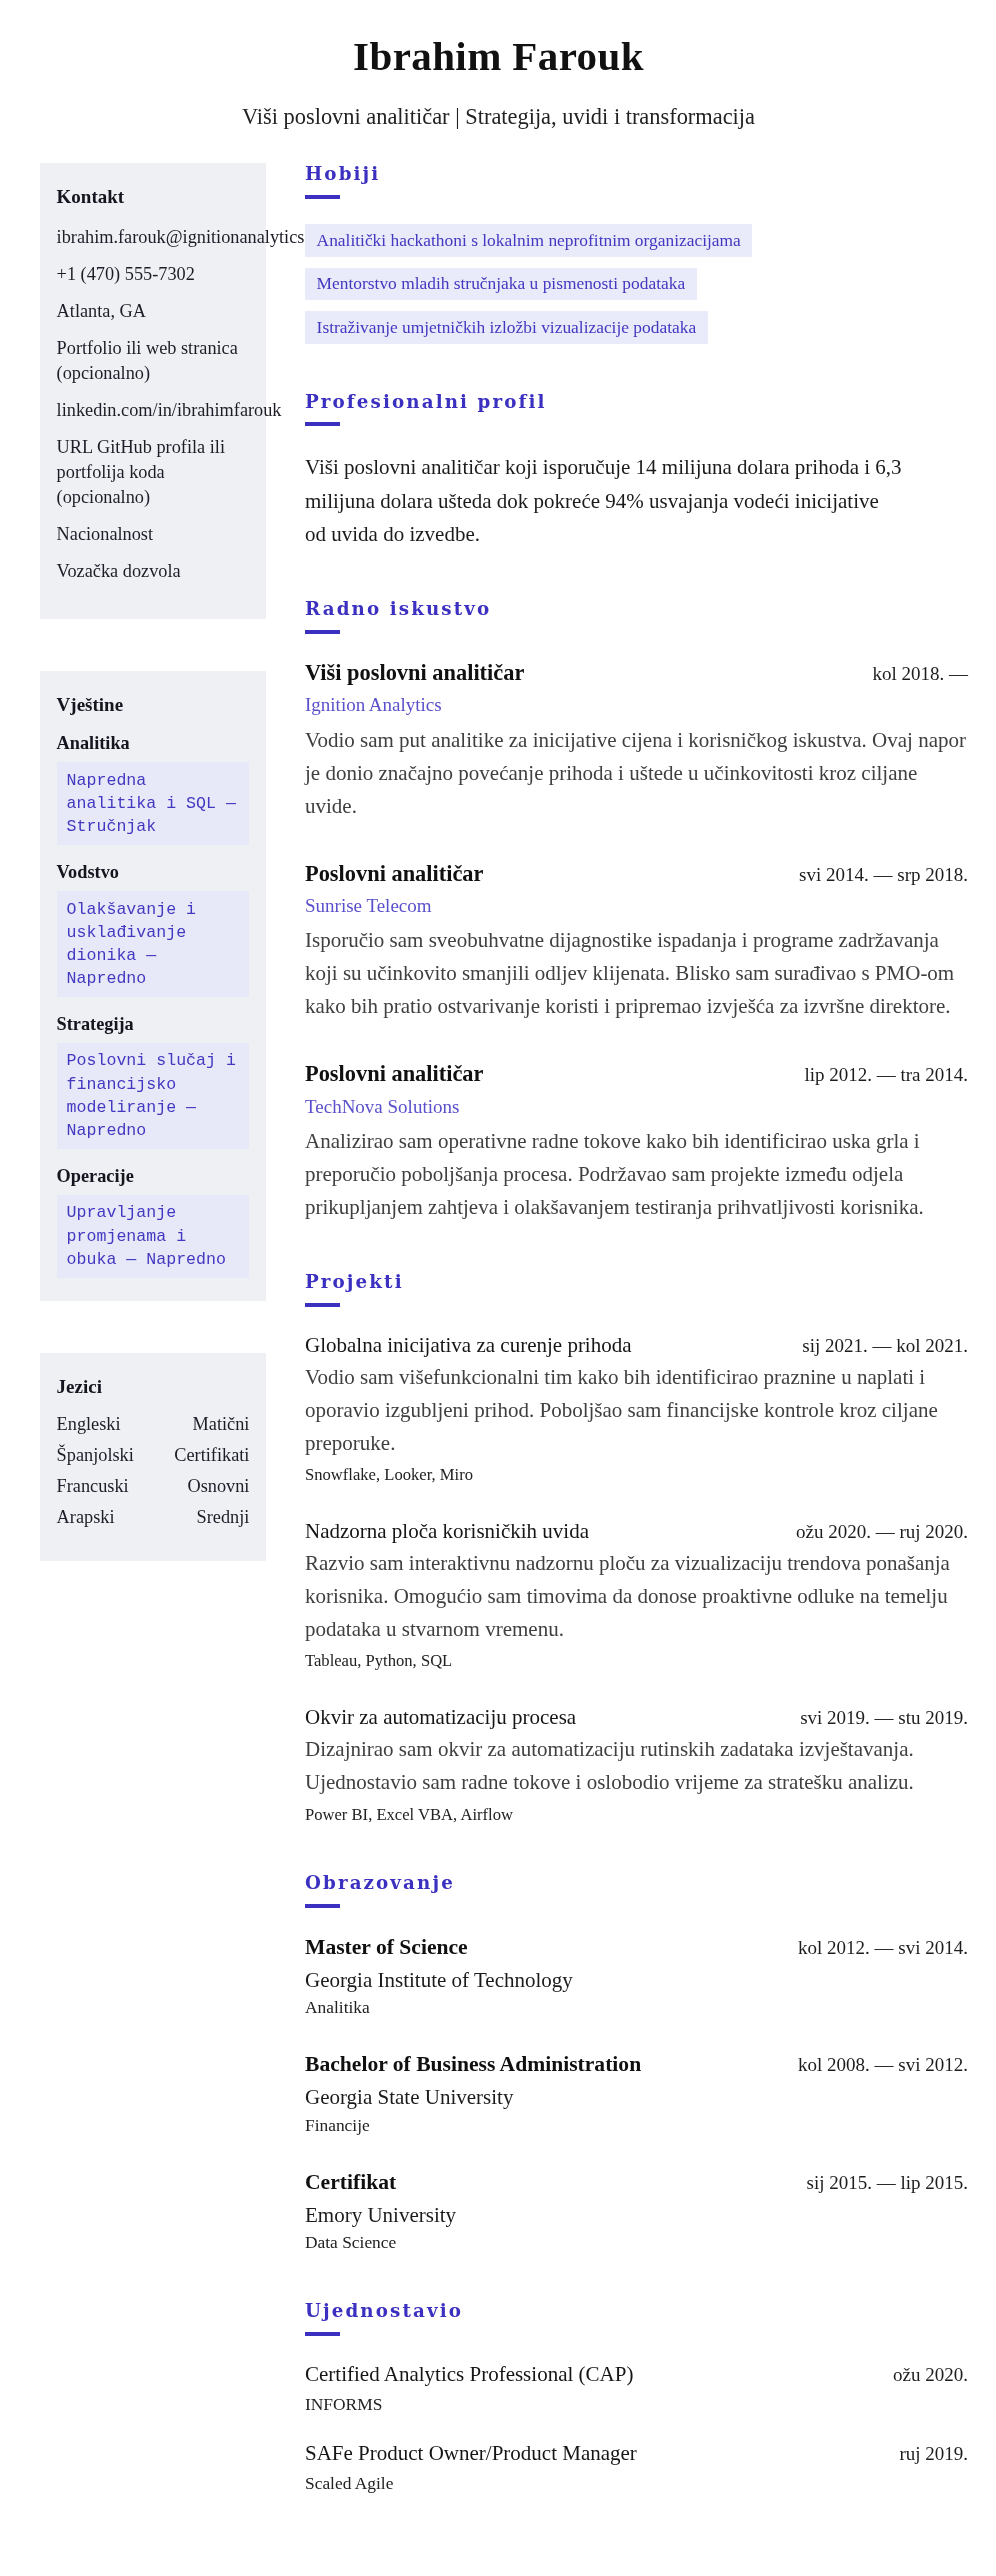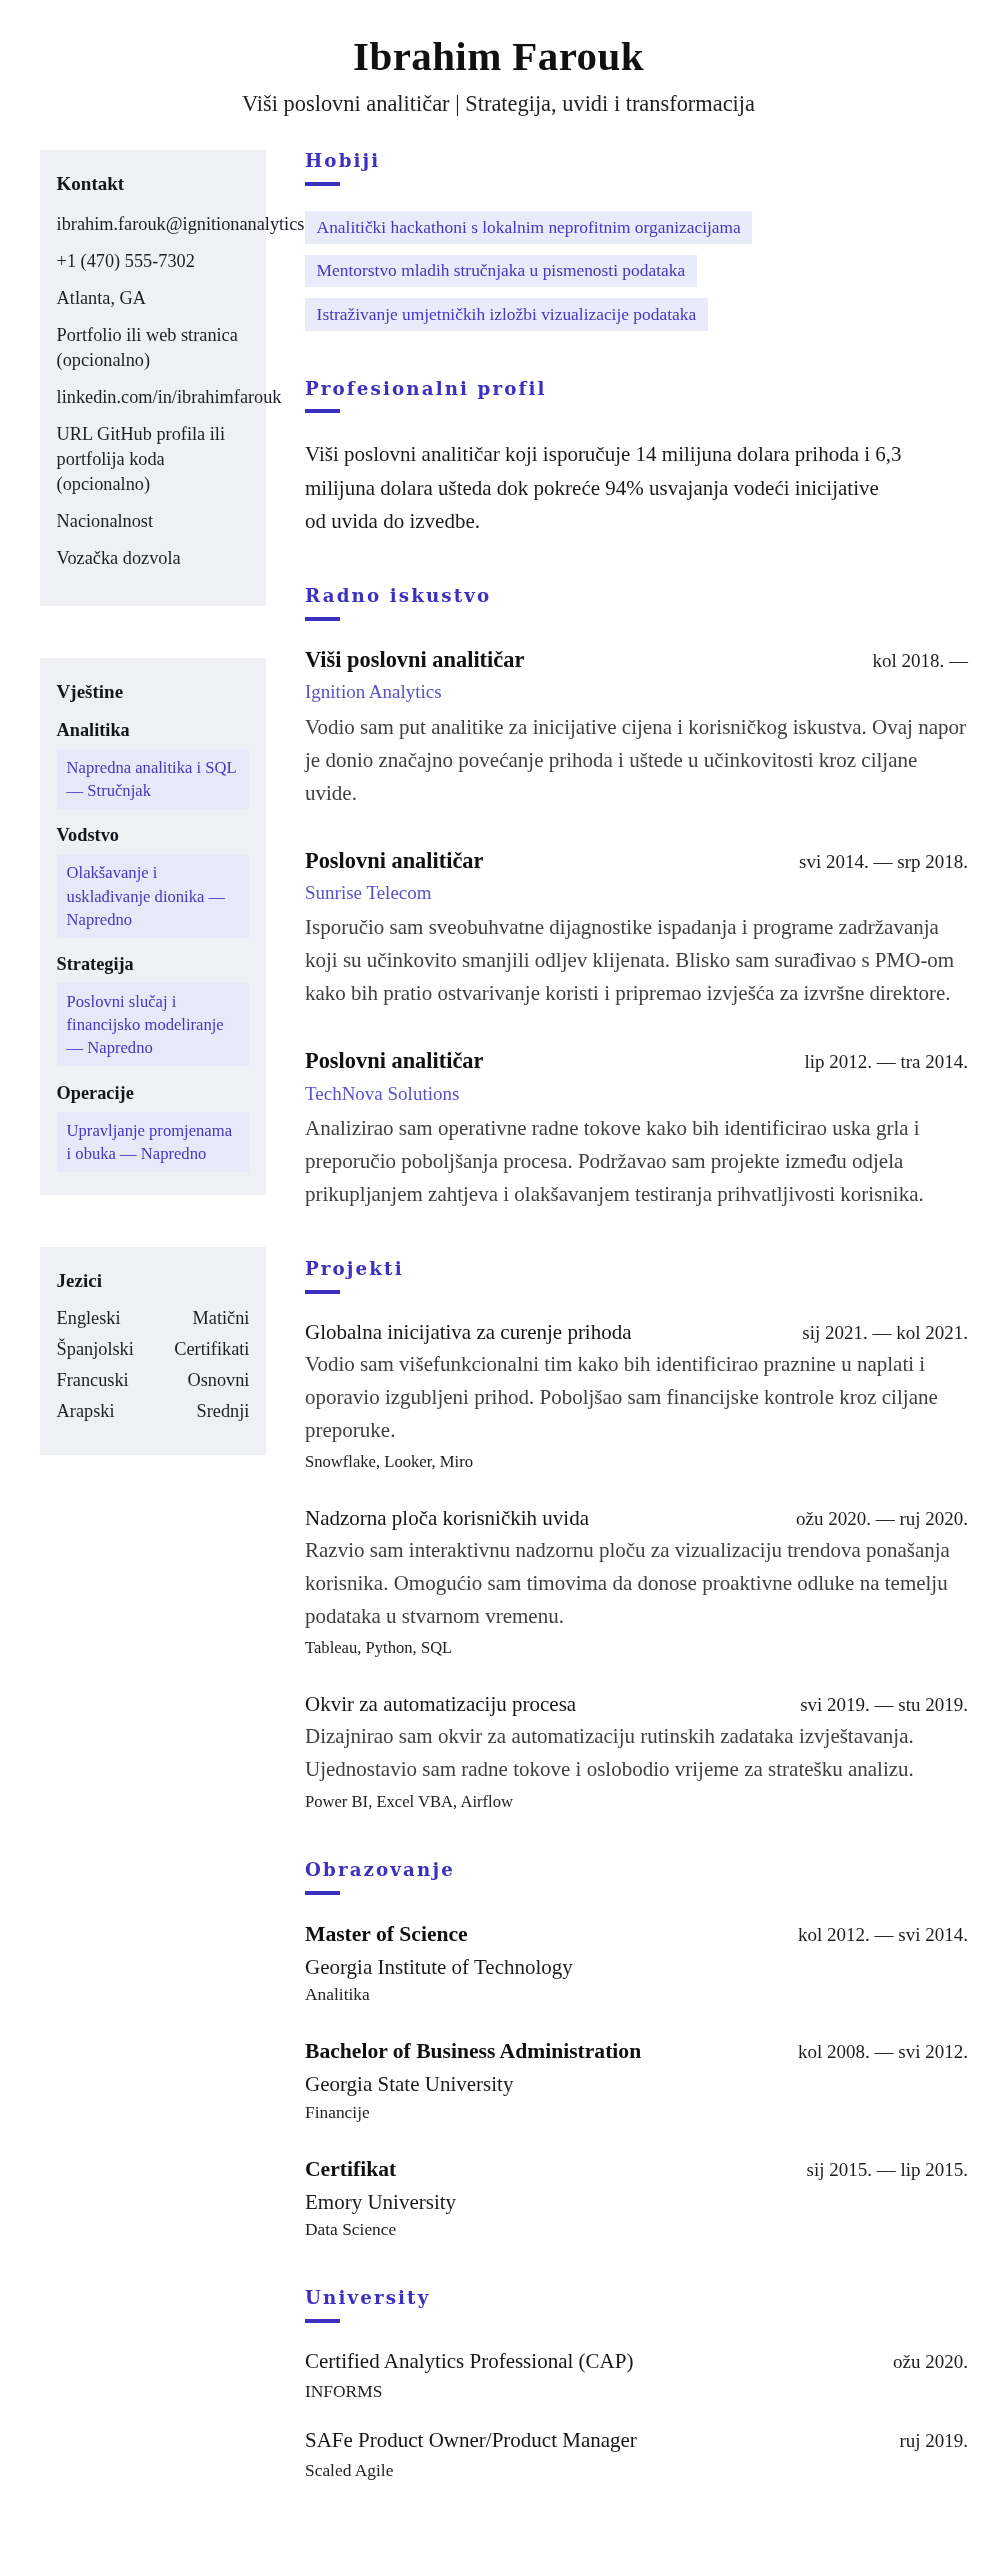--- a/index.html
+++ b/index.html
@@ -10,35 +10,35 @@
     --sidebar-bg:#eef0f4;
     --text:#1c1c1c;
   }
   *{margin:0;padding:0;box-sizing:border-box;}
   body{background:#ffffff;font-family:"Liberation Serif",serif;color:var(--text);}
   .page{width:997px;min-height:2576px;margin:0 auto;background:#fff;overflow:hidden;}
 
   
   .header{text-align:center;padding-top:33px;}
   .name{font-size:41px;font-weight:bold;color:#111;line-height:1.15;letter-spacing:0.4px;}
-  .subtitle{font-size:22.4px;color:#222;margin-top:11px;}
+  .subtitle{font-size:22.4px;color:#222;margin-top:24px;}
 
   
   .columns{display:flex;padding:33px 29px 0 40px;gap:39px;align-items:flex-start;}
   .sidebar{width:226px;flex-shrink:0;}
   .main{flex:1;min-width:0;}
 
   
   .side-box{background:var(--sidebar-bg);padding:23px 16.6px;margin-bottom:52px;}
   .side-title{font-size:19px;font-weight:bold;color:#15151f;margin-bottom:16.6px;}
   .contact-item{font-size:18.3px;line-height:1.35;margin-bottom:12.5px;color:#1d1d28;}
   .contact-item.nowrap{white-space:nowrap;overflow:visible;}
   .skill-cat{font-size:18.3px;font-weight:bold;color:#15151f;margin:16.6px 0 8.3px 0;}
   .skill-cat:first-of-type{margin-top:1.7px;}
-  .skill-pill{background:var(--pill-bg);color:var(--pill-text);font-size:16.6px;line-height:1.4;padding:6.6px 10px;}
+  .skill-pill{background:var(--pill-bg);color:var(--pill-text);font-size:16.6px;line-height:1.4;padding:6.6px 10px;font-family:Liberation Mono, monospace;}
   .lang-row{display:flex;justify-content:space-between;font-size:18.3px;margin-bottom:10px;color:#1d1d28;}
 
   
   .section{margin-bottom:47px;}
   .sec-heading{font-family:"DejaVu Serif",serif;font-size:18.3px;font-weight:bold;letter-spacing:2.1px;color:var(--accent);}
   .sec-rule{width:35px;height:4.2px;background:var(--accent);margin:10.8px 0 25px 0;}
 
   .hobby-pill{display:table;background:#e9ebfa;color:var(--pill-text);font-size:17.4px;padding:5.8px 11.6px;margin-bottom:10.8px;white-space:nowrap;}
 
   .profile-text{font-size:21px;line-height:1.58;color:#1b1b1b;max-width:598px;}
@@ -230,21 +230,21 @@
           <div class="row">
             <div class="degree">Certifikat</div>
             <div class="dates narrow">sij 2015. — lip 2015.</div>
           </div>
           <div class="school">Emory University</div>
           <div class="field">Data Science</div>
         </div>
       </div>
 
       <div class="section">
-        <div class="sec-heading">University</div>
+        <div class="sec-heading">Ujednostavio</div>
         <div class="sec-rule"></div>
 
         <div class="cert">
           <div class="row">
             <div class="cert-name">Certified Analytics Professional (CAP)</div>
             <div class="dates">ožu 2020.</div>
           </div>
           <div class="issuer">INFORMS</div>
         </div>
 

